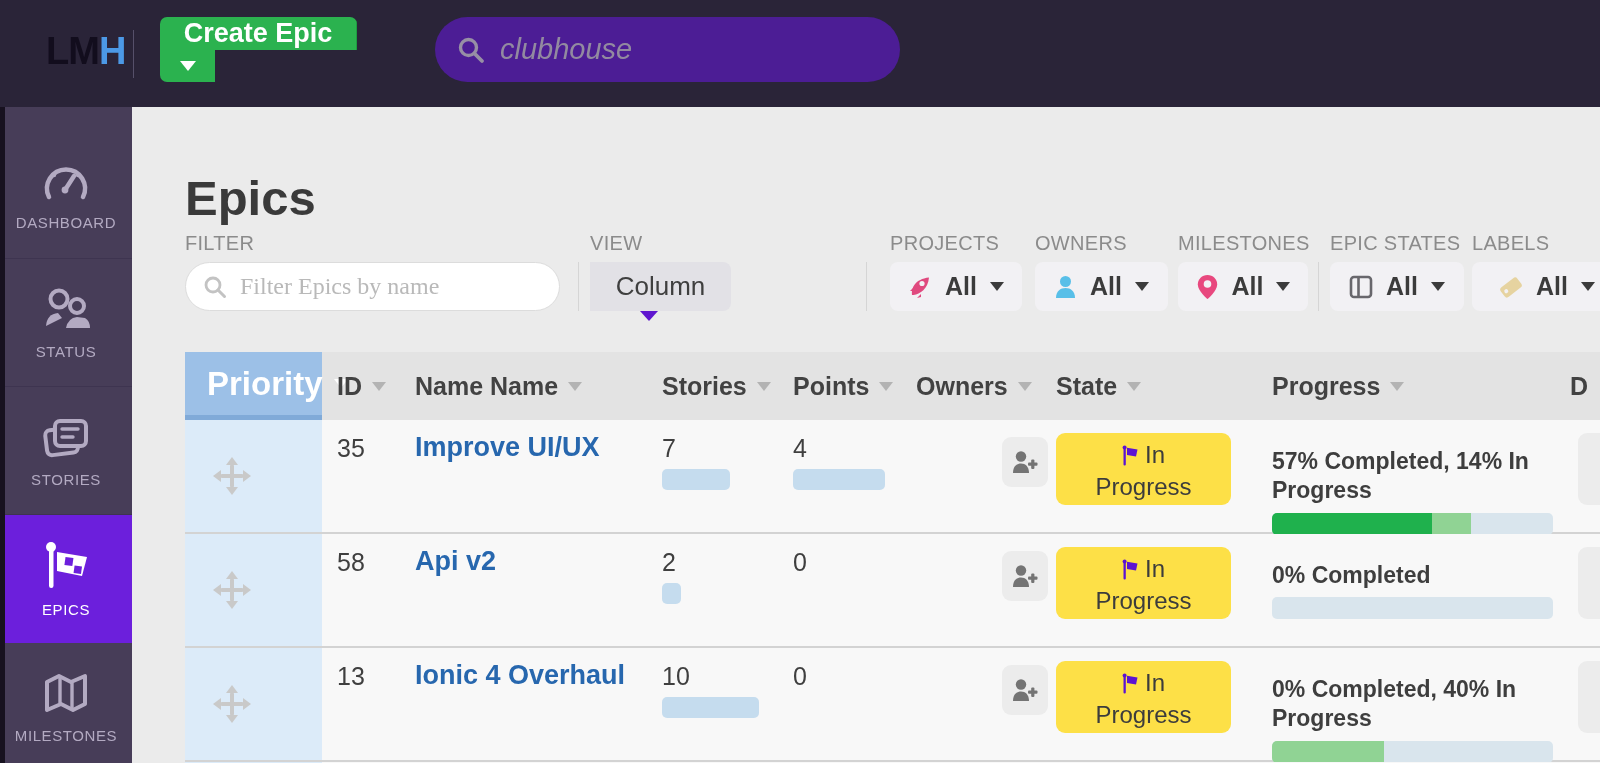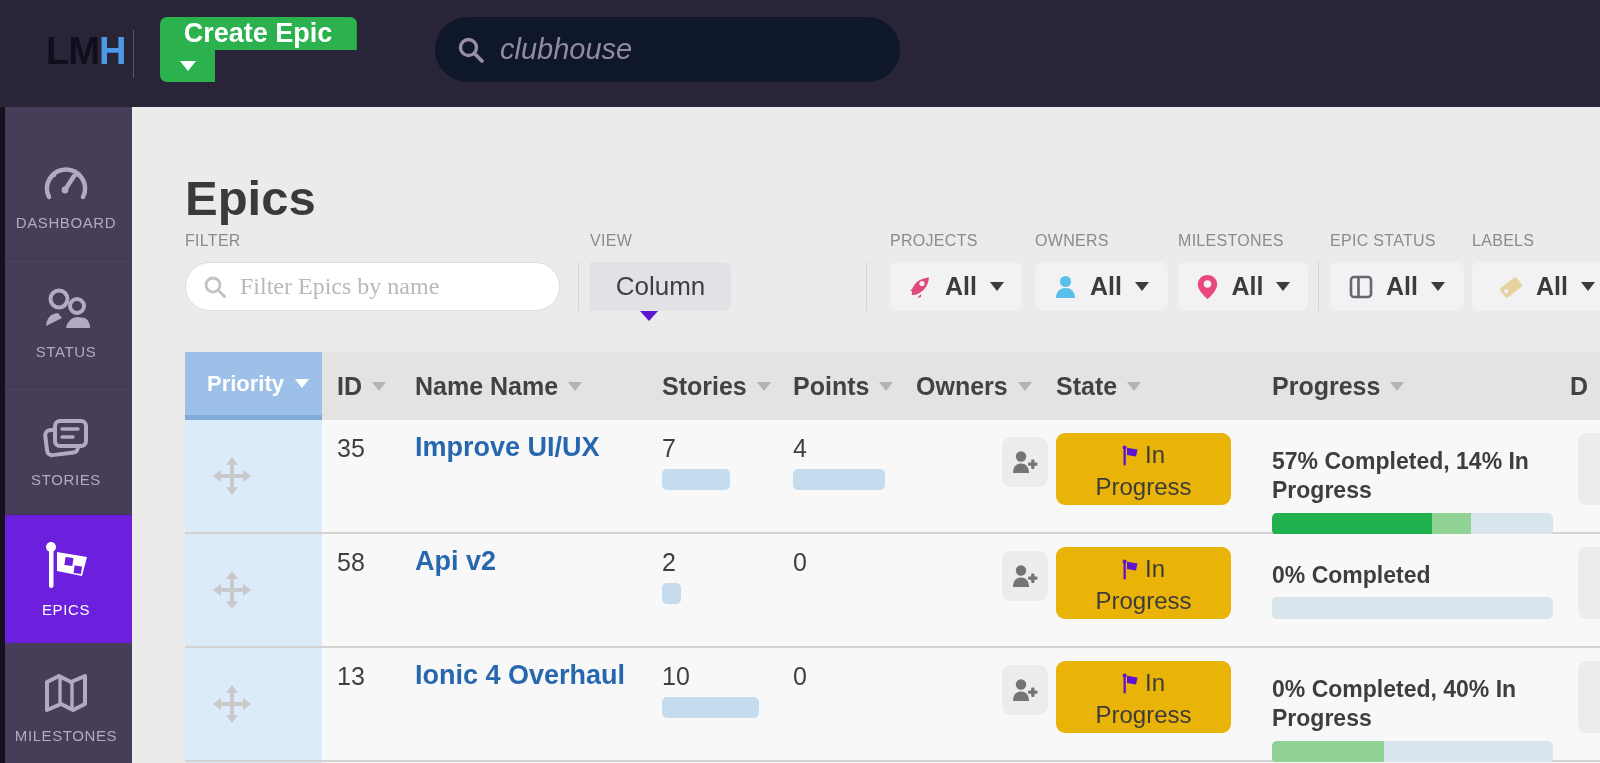--- a/index.html
+++ b/index.html
@@ -9,74 +9,74 @@
 
   
   .topbar{position:absolute;left:0;top:0;width:1600px;height:107px;background:#2a2438;z-index:20;}
   .logo{position:absolute;left:30px;top:30px;font-size:38px;font-weight:700;letter-spacing:-1px;margin-left:16px;}
   .logo .dark{color:#120d1d;}
   .logo .blue{color:#4c99e6;}
   .tb-divider{position:absolute;left:133px;top:30px;width:1px;height:48px;background:#56506a;}
   .create{position:absolute;left:160px;top:17px;height:65px;display:flex;border-radius:7px;overflow:hidden;flex-direction:column;}
   .ce-main{width:197px;height:65px;background:#2bb24f;color:#fff;font-size:27px;font-weight:700;border:none;border-right:1px solid #1d9c40;}
   .ce-caret{width:55px;height:65px;background:#2bb24f;border:none;display:flex;align-items:center;justify-content:center;}
-  .search{position:absolute;left:435px;top:17px;width:465px;height:65px;border-radius:33px;background:#0f172a;display:flex;align-items:center;padding-left:22px;gap:15px;box-sizing:border-box;}
+  .search{position:absolute;left:435px;top:17px;width:465px;height:65px;border-radius:33px;background:#4c1d95;display:flex;align-items:center;padding-left:22px;gap:15px;box-sizing:border-box;}
   .search-text{font-size:29px;font-style:italic;color:#928aa0;}
 
   
   .caret{display:inline-block;width:0;height:0;border-left:8px solid transparent;border-right:8px solid transparent;border-top:10px solid #fff;}
   .caret.sm{border-left-width:7px;border-right-width:7px;border-top-width:9px;}
   .caret.gray{border-top-color:#b3b3b3;}
   .caret.darkc{border-top-color:#3b3b3b;border-left-width:7px;border-right-width:7px;border-top-width:9px;}
 
   
   .sidebar{position:absolute;left:0;top:107px;width:132px;height:656px;background:#473d58;padding-top:24px;box-sizing:border-box;}
   .left-edge{position:absolute;left:0;top:107px;width:5px;height:656px;background:#17111f;z-index:30;}
   .side-item{height:128px;display:flex;flex-direction:column;align-items:center;justify-content:center;gap:11px;color:#b3aac2;border-bottom:1px solid #3e3450;box-sizing:border-box;cursor:pointer;}
   .side-item:last-child{border-bottom:none;}
   .side-item .lbl{font-size:15px;letter-spacing:0.6px;}
   .side-item.active{background:#6c1fdc;color:#ffffff;border-bottom:none;}
   .side-item.active .lbl{color:#fff;}
 
   
   .main{position:absolute;left:132px;top:107px;width:1468px;height:656px;background:#ebebeb;overflow:hidden;}
   .page-title{position:absolute;left:53px;top:30px;font-size:49px;font-weight:700;color:#3a3a3a;}
-  .sec-label{position:absolute;top:125px;font-size:16px;color:#8b8b8b;letter-spacing:0.3px;}
+  .sec-label{position:absolute;top:125px;font-size:20px;color:#8b8b8b;letter-spacing:0.3px;}
 
   .filter-input{position:absolute;left:53px;top:155px;width:375px;height:49px;background:#fff;border:1px solid #dcdcdc;border-radius:26px;display:flex;align-items:center;gap:13px;padding-left:17px;box-sizing:border-box;}
   .filter-placeholder{font-size:24px;color:#b9b9b9;font-family:Liberation Serif, serif;}
 
   .vdiv{position:absolute;top:155px;width:1px;height:49px;background:#d5d5d5;}
 
   .toggle{position:absolute;left:458px;top:155px;height:49px;display:flex;}
   .tbtn{border:none;font-size:26px;height:49px;}
   .tbtn.table{width:117px;background:#5f16cf;color:#fff;font-weight:700;border-radius:8px 0 0 8px;}
   .tbtn.column{width:141px;background:#e2e1e6;color:#3f3f3f;border-radius:0 8px 8px 0;}
   .toggle-pointer{position:absolute;left:508px;top:204px;width:0;height:0;border-left:9px solid transparent;border-right:9px solid transparent;border-top:10px solid #5f16cf;}
 
   .dd{position:absolute;top:155px;height:49px;background:#f2f1f4;border-radius:8px;border:none;display:flex;align-items:center;justify-content:center;gap:13px;font-size:25px;font-weight:600;color:#3b3b3b;}
 
   
   .table{position:absolute;left:53px;top:245px;width:1415px;}
   .thead{position:relative;height:68px;background:#e3e3e3;}
   .th{position:absolute;top:0;height:68px;display:flex;align-items:center;gap:10px;font-size:25px;font-weight:600;color:#424242;cursor:pointer;}
-  .th-priority{position:absolute;left:0;top:0;width:137px;height:68px;background:#9cc0e7;border-bottom:5px solid #80aad8;box-sizing:border-box;display:flex;align-items:center;gap:11px;padding-left:22px;color:#fff;font-size:22px;font-weight:600;cursor:pointer;}
+  .th-priority{position:absolute;left:0;top:0;width:137px;height:68px;background:#9cc0e7;border-bottom:5px solid #80aad8;box-sizing:border-box;display:flex;align-items:center;gap:11px;padding-left:22px;color:#fff;font-size:33px;font-weight:600;cursor:pointer;}
   .th-priority .caret{border-top-color:#fff;border-left-width:7px;border-right-width:7px;border-top-width:9px;}
 
   .row{position:relative;height:112px;background:#f8f8f8;border-bottom:2px solid #d3d3d3;padding-left:26px;}
   .pcell{position:absolute;left:0;top:0;width:137px;height:112px;background:#dcebf9;display:flex;align-items:center;}
   .drag{margin-left:28px;cursor:grab;}
   .rid{position:absolute;left:152px;top:14px;font-size:25px;color:#3f3f3f;}
   .rname{position:absolute;left:230px;top:12px;font-size:27px;font-weight:600;color:#2767ae;text-decoration:none;cursor:pointer;}
   .rnum{position:absolute;top:14px;font-size:25px;color:#3f3f3f;}
   .rnum.stories{left:477px;} .rnum.points{left:608px;}
   .vbar{position:absolute;top:49px;height:21px;border-radius:5px;background:#c5dcee;}
   .vbar.stories{left:477px;} .vbar.points{left:608px;}
   .owner-btn{position:absolute;left:817px;top:17px;width:46px;height:50px;border-radius:9px;background:#ececec;border:none;display:flex;align-items:center;justify-content:center;}
-  .state-btn{position:absolute;left:871px;top:13px;width:175px;height:72px;border-radius:9px;background:#eab308;border:none;font-size:24px;color:#3c3c3c;line-height:1.35;text-align:center;padding:6px 24px;box-sizing:border-box;}
+  .state-btn{position:absolute;left:871px;top:13px;width:175px;height:72px;border-radius:9px;background:#fde047;border:none;font-size:24px;color:#3c3c3c;line-height:1.35;text-align:center;padding:6px 24px;box-sizing:border-box;}
   .state-btn svg{vertical-align:-3px;margin-right:7px;}
   .progress{position:absolute;left:1087px;top:27px;width:308px;}
   .ptext{font-size:23px;font-weight:600;color:#3e3e3e;line-height:1.28;}
   .pbar{margin-top:7px;width:281px;height:22px;border-radius:5px;background:#d9e5ed;overflow:hidden;display:flex;}
   .seg-done{background:#1fb14d;height:100%;}
   .seg-prog{background:#90d394;height:100%;}
   .dbox{position:absolute;left:1393px;top:13px;width:50px;height:72px;border-radius:9px;background:#ececec;border:none;}
   .row-sliver{position:relative;height:10px;background:#f8f8f8;}
   .row-sliver .pcell{height:10px;}
 </style>
@@ -154,21 +154,21 @@
 <div class="left-edge"></div>
 
 <main class="main">
   <h1 class="page-title">Epics</h1>
 
   <span class="sec-label" style="left:53px;">FILTER</span>
   <span class="sec-label" style="left:458px;">VIEW</span>
   <span class="sec-label" style="left:758px;">PROJECTS</span>
   <span class="sec-label" style="left:903px;">OWNERS</span>
   <span class="sec-label" style="left:1046px;">MILESTONES</span>
-  <span class="sec-label" style="left:1198px;">EPIC STATUS</span>
+  <span class="sec-label" style="left:1198px;">EPIC STATES</span>
   <span class="sec-label" style="left:1340px;">LABELS</span>
 
   <div class="filter-input">
     <svg width="24" height="24" viewBox="0 0 24 24">
       <circle cx="10" cy="10" r="7" fill="none" stroke="#c3c3c3" stroke-width="2.8"></circle>
       <line x1="15" y1="15" x2="21.5" y2="21.5" stroke="#c3c3c3" stroke-width="3" stroke-linecap="round"></line>
     </svg>
     <span class="filter-placeholder">Filter Epics by name</span>
   </div>
 

